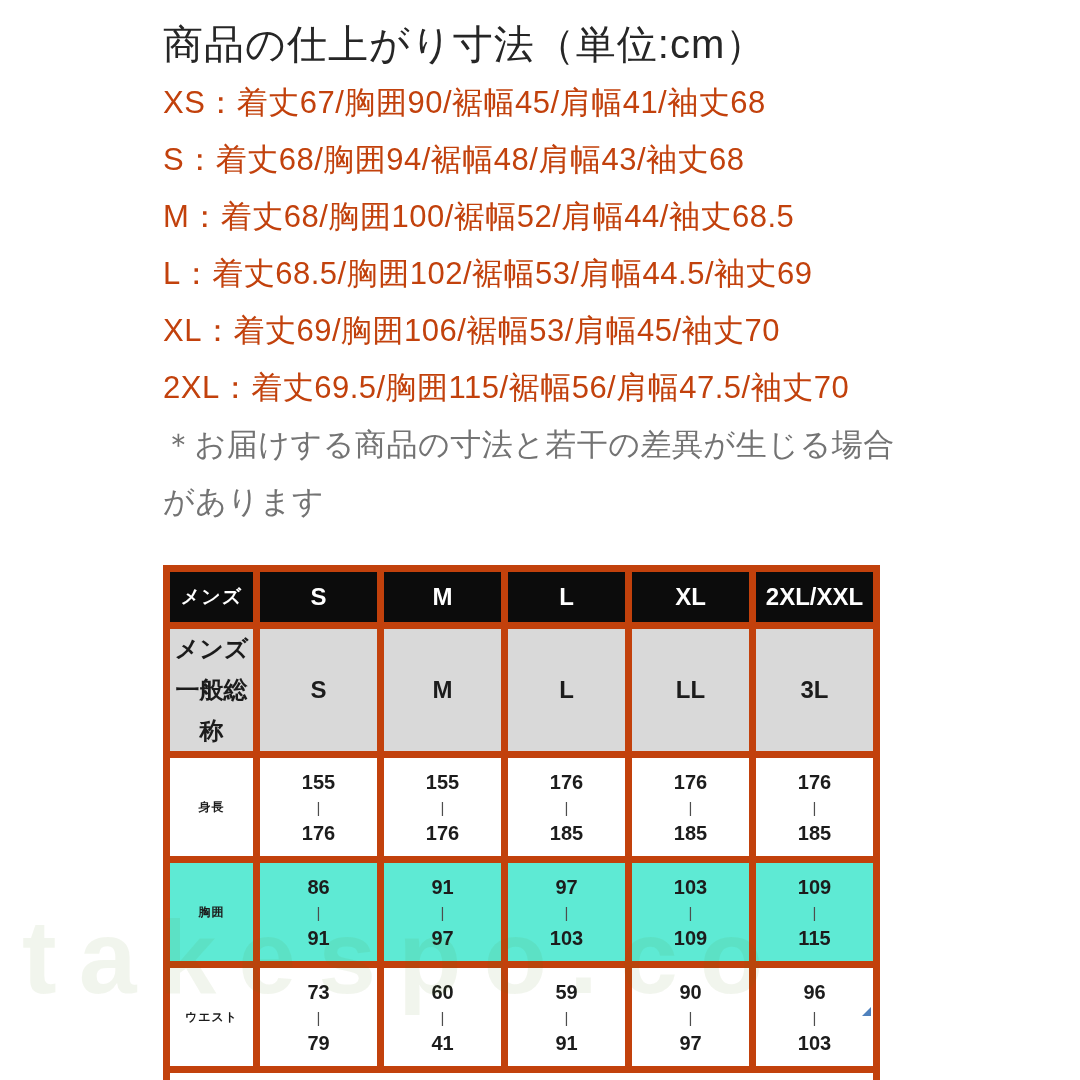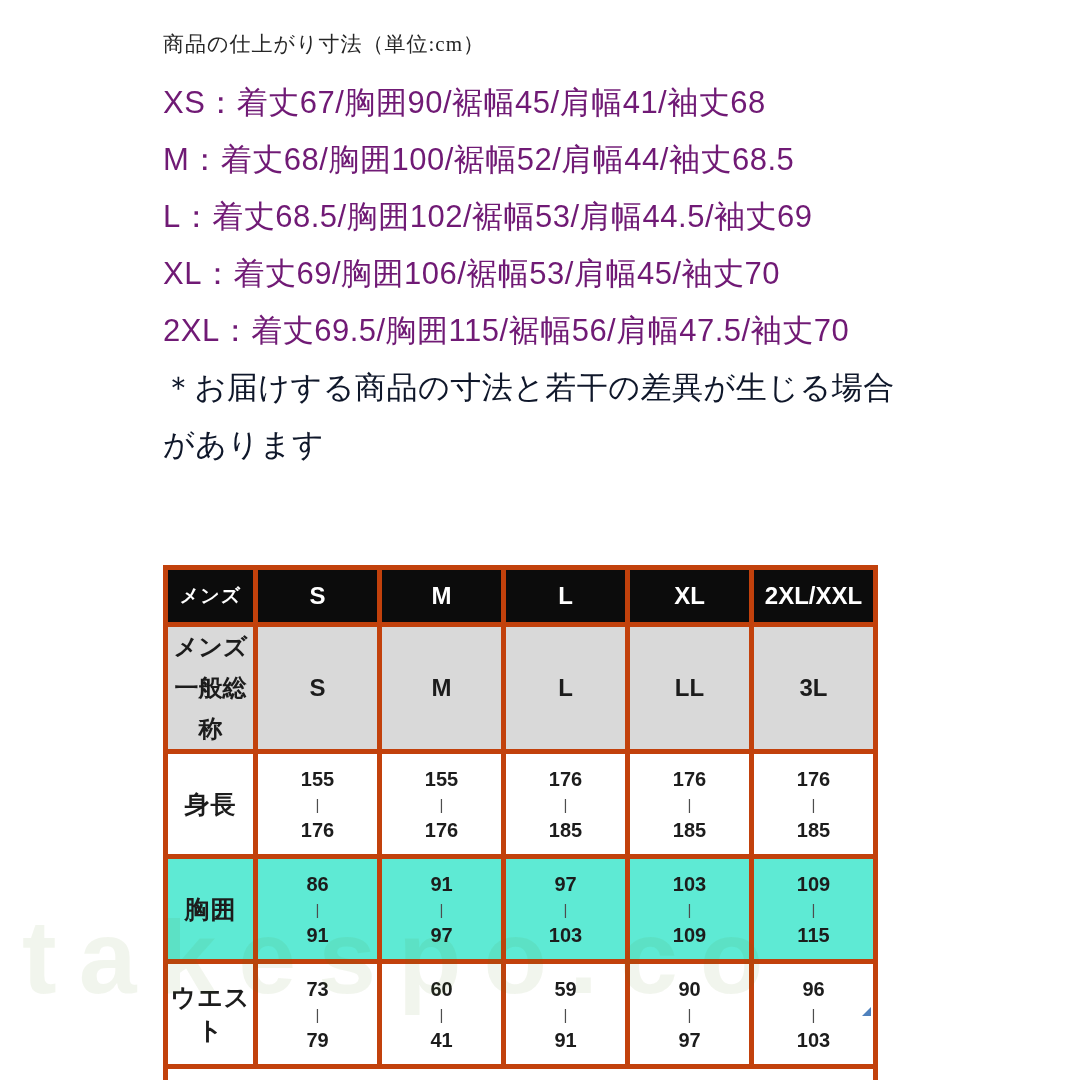--- a/index.html
+++ b/index.html
@@ -12,50 +12,49 @@
     overflow:hidden;
   }
 
   
   .spec-block {
     position:absolute;
     left:163px; top:14px;
     width:850px;
   }
   .spec-title {
-    font-size:21px;
+    font-size:40px;
     line-height:60px;
     color:#262626;
     letter-spacing:1px;
-    font-family:Liberation Serif, serif;
   }
   .spec-line {
     font-size:31px;
     line-height:57px;
-    color:#701a75;
+    color:#c2410c;
     letter-spacing:0.5px;
     white-space:nowrap;
   }
   .spec-note {
     font-size:31px;
     line-height:57px;
-    color:#0f172a;
+    color:#737373;
     letter-spacing:0.5px;
   }
 
   
   table.size-table {
     position:absolute;
     left:163px; top:565px;
     width:710px;
     border-collapse:collapse;
     table-layout:fixed;
   }
   .size-table td {
-    border:5px solid #c2410c;
+    border:7px solid #c2410c;
     text-align:center;
     vertical-align:middle;
     padding:0;
     color:#1c1c1c;
   }
   tr.r-header td {
     height:57px;
     background:#0c0c0c;
     color:#ffffff;
     font-weight:bold;
@@ -71,21 +70,21 @@
   td.label-cell-small {
     font-size:15px;
     font-weight:bold;
     line-height:1.7;
     letter-spacing:0px;
   }
   tr.r-range td { height:105px; }
   tr.row-shaded td { background:#5eead4; }
   tr.row-white td { background:#ffffff; }
   td.row-label {
-    font-size:25px;
+    font-size:12px;
     font-weight:bold;
     letter-spacing:1px;
   }
   .range {
     display:flex;
     flex-direction:column;
     align-items:center;
     justify-content:center;
     gap:8px;
     height:100%;
@@ -135,20 +134,21 @@
     border-bottom:9px solid #4f81bd;
     z-index:2;
   }
 </style>
 </head>
 <body>
 
 <div class="spec-block">
   <div class="spec-title">商品の仕上がり寸法（単位:cm）</div>
   <div class="spec-line">XS：着丈67/胸囲90/裾幅45/肩幅41/袖丈68</div>
+  <div class="spec-line">S：着丈68/胸囲94/裾幅48/肩幅43/袖丈68</div>
   <div class="spec-line">M：着丈68/胸囲100/裾幅52/肩幅44/袖丈68.5</div>
   <div class="spec-line">L：着丈68.5/胸囲102/裾幅53/肩幅44.5/袖丈69</div>
   <div class="spec-line">XL：着丈69/胸囲106/裾幅53/肩幅45/袖丈70</div>
   <div class="spec-line">2XL：着丈69.5/胸囲115/裾幅56/肩幅47.5/袖丈70</div>
   <div class="spec-note">＊お届けする商品の寸法と若干の差異が生じる場合</div>
   <div class="spec-note">があります</div>
 </div>
 
 <table class="size-table">
   <colgroup>

